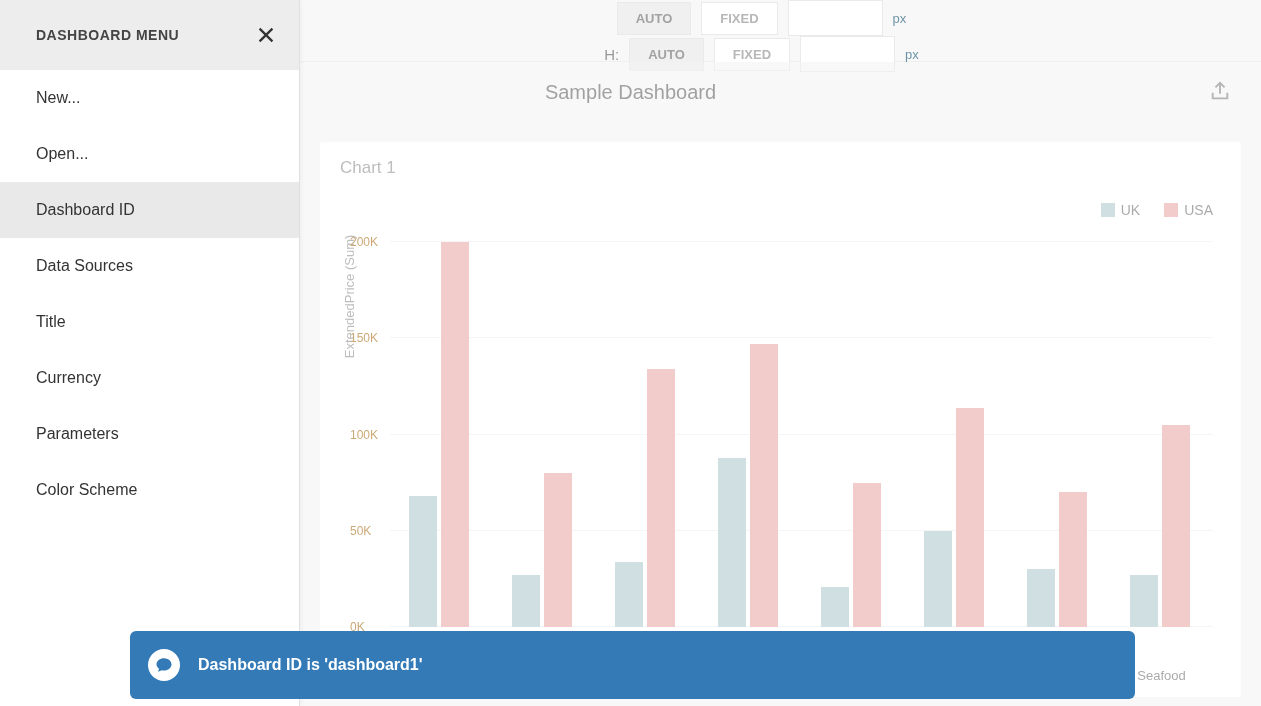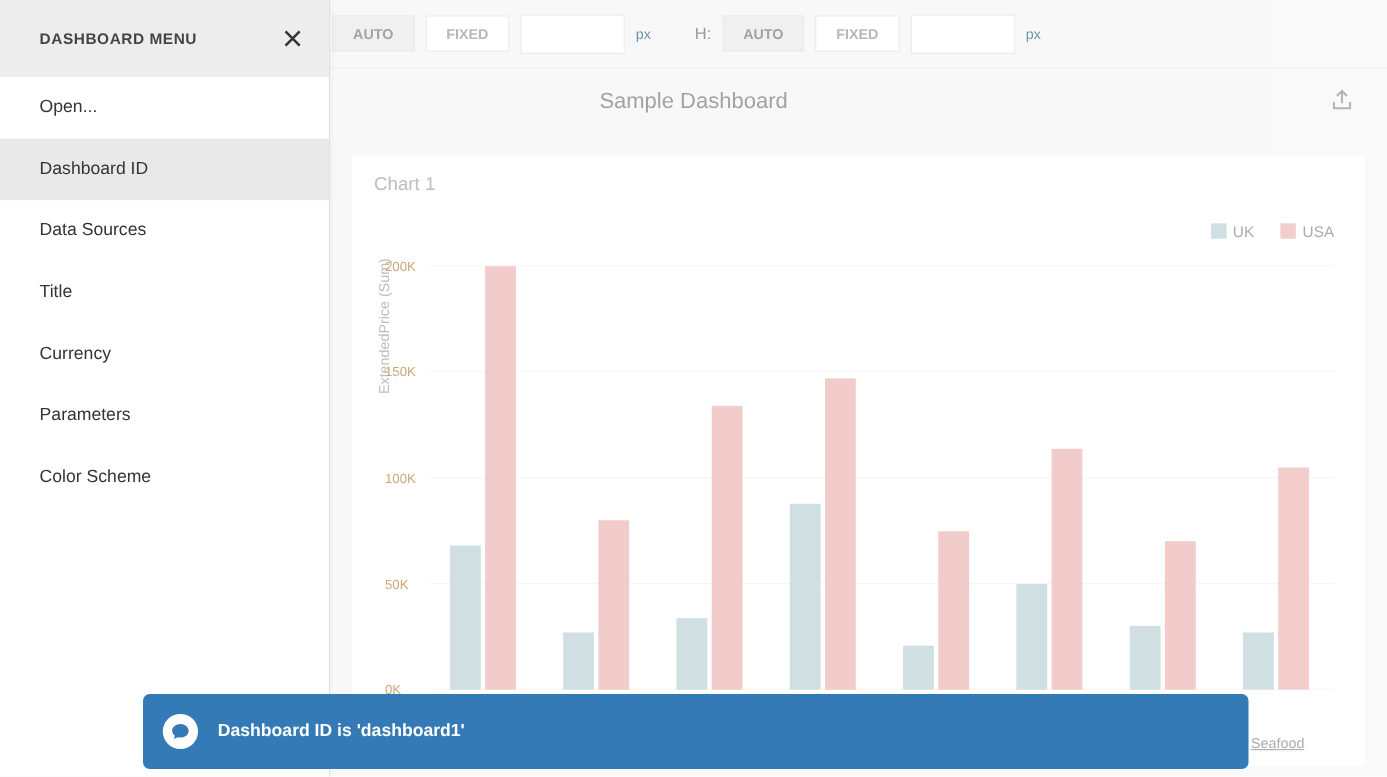--- a/index.html
+++ b/index.html
@@ -16,20 +16,21 @@
   .toolbar {
     position: absolute;
     top: 0; left: 0; right: 0;
     height: 62px;
     background: #f5f5f5;
     border-bottom: 1px solid #e5e5e5;
     display: flex;
     align-items: center;
     padding-left: 302px;
     opacity: 0.6;
+    flex-direction: column;
   }
   .size-group {
     display: flex;
     align-items: center;
     gap: 10px;
     margin-right: 40px;
   }
   .size-label { color:#555; font-size:15px; }
   .seg-btn {
     background:#e7e7e7;
@@ -250,35 +251,36 @@
         <div class="bar" style="background: rgb(233, 162, 162); height: 37.5%; left: calc(56.25% + 0px);"></div>
         <div class="xtick" style="left: 56.25%;">Grains/Cereals</div>
         <div class="bar" style="background: rgb(168, 197, 203); height: 25%; left: calc(68.75% - 32px);"></div>
         <div class="bar" style="background: rgb(233, 162, 162); height: 57%; left: calc(68.75% + 0px);"></div>
         <div class="xtick" style="left: 68.75%;">Meat/Poultry</div>
         <div class="bar" style="background: rgb(168, 197, 203); height: 15%; left: calc(81.25% - 32px);"></div>
         <div class="bar" style="background: rgb(233, 162, 162); height: 35%; left: calc(81.25% + 0px);"></div>
         <div class="xtick" style="left: 81.25%;">Produce</div>
         <div class="bar" style="background: rgb(168, 197, 203); height: 13.5%; left: calc(93.75% - 32px);"></div>
         <div class="bar" style="background: rgb(233, 162, 162); height: 52.5%; left: calc(93.75% + 0px);"></div>
-        <div class="xtick" style="left: 93.75%; text-decoration: underline;">Seafood</div>
+        <div class="xtick" style="left: 93.75%;">Seafood</div>
       </div>
   </div>
 </div>
 
 <div class="menu">
   <div class="menu-header">
     <span class="menu-header-title">DASHBOARD MENU</span>
     <span class="close-x">
       <svg viewBox="0 0 24 24">
           <path d="M5 5l14 14M19 5L5 19"></path>
         </svg>
     </span>
   </div>
   <div id="menu-items">
+      <div class="menu-item">New...</div>
       <div class="menu-item">Open...</div>
       <div class="menu-item selected">Dashboard ID</div>
       <div class="menu-item">Data Sources</div>
       <div class="menu-item">Title</div>
       <div class="menu-item">Currency</div>
       <div class="menu-item">Parameters</div>
       <div class="menu-item">Color Scheme</div>
     </div>
 </div>
 

